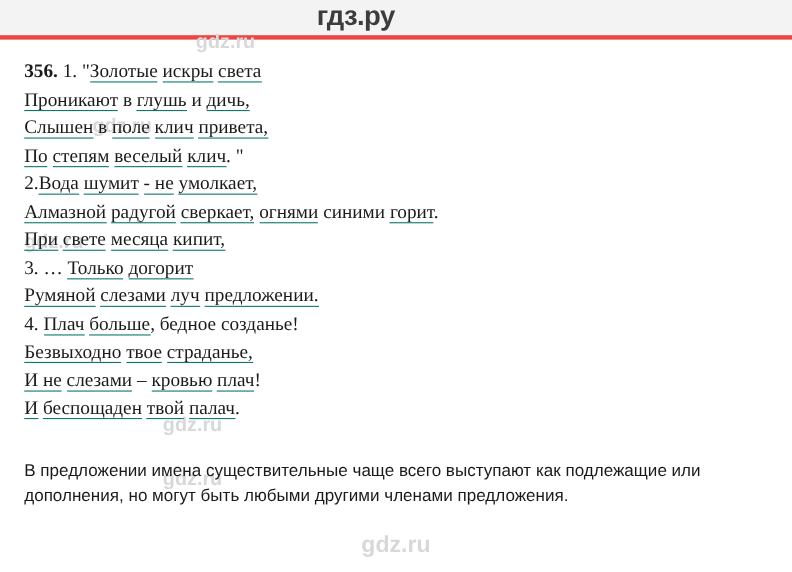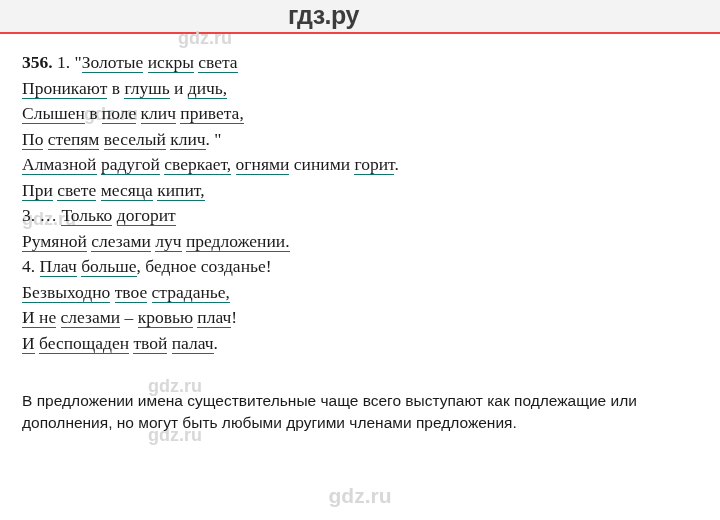--- a/index.html
+++ b/index.html
@@ -11,21 +11,21 @@
     height: 520px;
     background: #ffffff;
     font-family: "Liberation Serif", serif;
     color: #1a1a1a;
     position: relative;
     overflow: hidden;
   }
   .topbar {
     height: 32px;
     background: #f3f3f3;
-    border-bottom: 2px solid #ef4444;
+    border-bottom: 4px solid #ef4444;
     position: relative;
   }
   .site-logo {
     position: absolute;
     left: 288px;
     top: 1px;
     font-family: "Liberation Sans", sans-serif;
     font-size: 25px;
     font-weight: bold;
     color: #3c3c3c;
@@ -101,20 +101,21 @@
 <div class="wm wm-4">gdz.ru</div>
 <div class="wm wm-5">gdz.ru</div>
 
 <div class="content">
   <div class="task">
     <div id="lines-host">
         <div class="ln"><span class="num">356. </span><span>1. "</span><span class="u">Золотые</span><span> </span><span class="u">искры</span><span> </span><span class="u">света</span></div>
         <div class="ln"><span class="u">Проникают</span><span> в </span><span class="u">глушь</span><span> и </span><span class="u">дичь,</span></div>
         <div class="ln"><span class="u">Слышен</span><span> в </span><span class="u">поле</span><span> </span><span class="u">клич</span><span> </span><span class="u">привета,</span></div>
         <div class="ln"><span class="u">По</span><span> </span><span class="u">степям</span><span> </span><span class="u">веселый</span><span> </span><span class="u">клич</span><span>. "</span></div>
+        <div class="ln"><span>2.</span><span class="u">Вода</span><span> </span><span class="u">шумит</span><span> </span><span class="u">- не</span><span> </span><span class="u">умолкает,</span></div>
         <div class="ln"><span class="u">Алмазной</span><span> </span><span class="u">радугой</span><span> </span><span class="u">сверкает,</span><span> </span><span class="u">огнями</span><span> синими </span><span class="u">горит</span><span>.</span></div>
         <div class="ln"><span class="u">При</span><span> </span><span class="u">свете</span><span> </span><span class="u">месяца</span><span> </span><span class="u">кипит,</span></div>
         <div class="ln"><span>3. … </span><span class="u">Только</span><span> </span><span class="u">догорит</span></div>
         <div class="ln"><span class="u">Румяной</span><span> </span><span class="u">слезами</span><span> </span><span class="u">луч</span><span> </span><span class="u">предложении.</span></div>
         <div class="ln"><span>4. </span><span class="u">Плач</span><span> </span><span class="u">больше</span><span>, бедное созданье!</span></div>
         <div class="ln"><span class="u">Безвыходно</span><span> </span><span class="u">твое</span><span> </span><span class="u">страданье,</span></div>
         <div class="ln"><span class="u">И не</span><span> </span><span class="u">слезами</span><span> – </span><span class="u">кровью</span><span> </span><span class="u">плач</span><span>!</span></div>
         <div class="ln"><span class="u">И</span><span> </span><span class="u">беспощаден</span><span> </span><span class="u">твой</span><span> </span><span class="u">палач</span><span>.</span></div>
       </div>
   </div>

